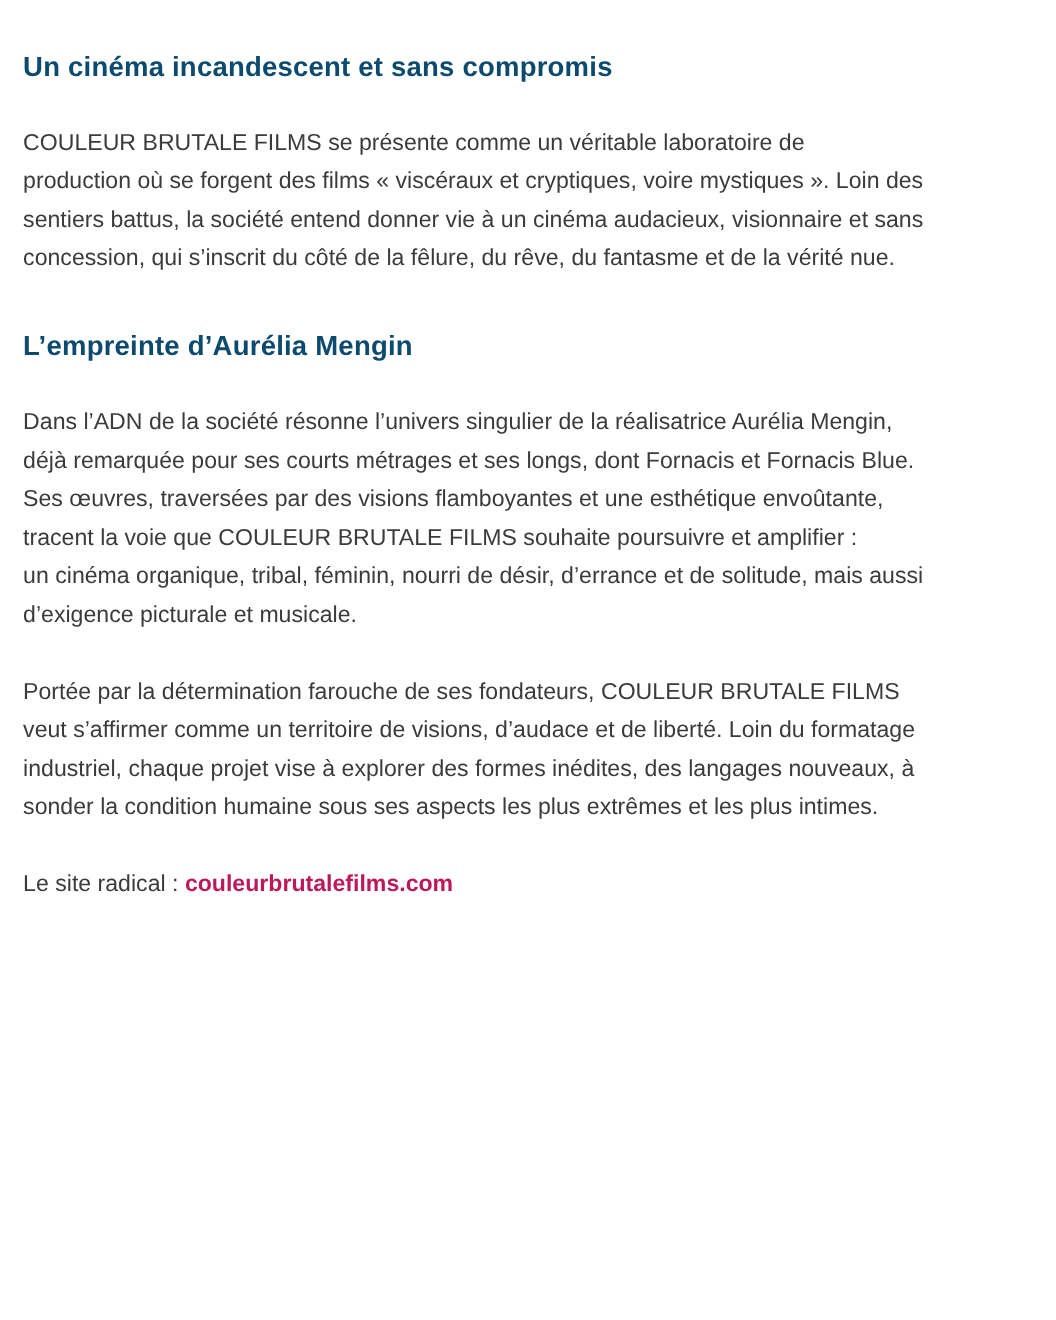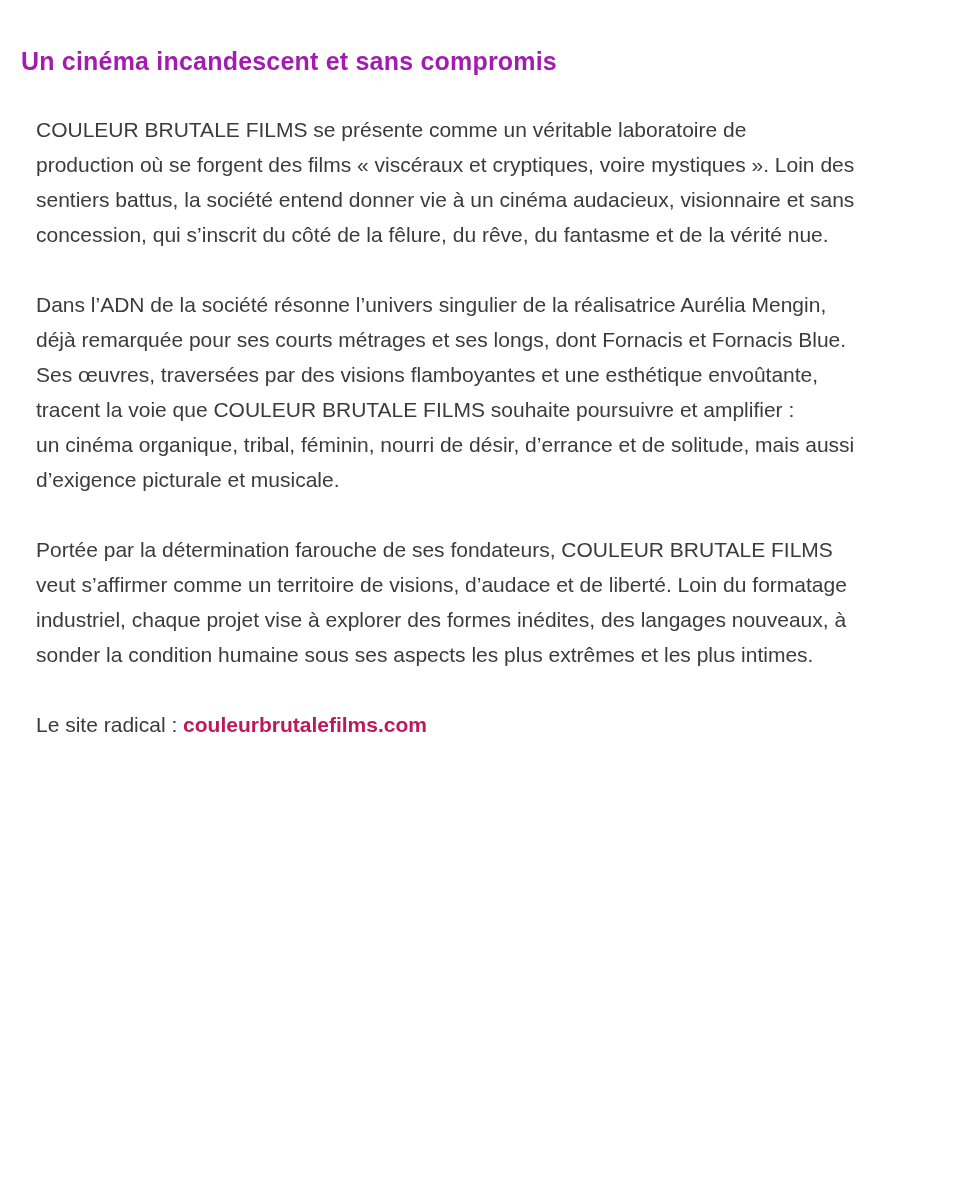--- a/index.html
+++ b/index.html
@@ -15,32 +15,32 @@
   }
   .page {
     box-sizing: border-box;
     width: 960px;
     padding: 46px 4px 60px 21px;
   }
   .article h2 {
     font-size: 25px;
     line-height: 30px;
     font-weight: 700;
-    color: #a21caf;
+    color: #0c4a6e;
     margin: 48px 0 36px 0;
     letter-spacing: 0.2px;
   }
   .article h2:first-child {
     margin-top: 0;
   }
   .article p {
     font-size: 21px;
     line-height: 35px;
     color: #3b3b3b;
-    margin: 35px 15px;
+    margin: 35px 0;
     white-space: pre-line;
   }
   .article p:last-child {
     margin-bottom: 0;
   }
   .italic {
   }
   a.site-link {
     color: #be185d;
     font-weight: 700;
@@ -55,20 +55,21 @@
   <div class="article">
 
     <h2>Un cinéma incandescent et sans compromis</h2>
 
     <p>COULEUR BRUTALE FILMS se présente comme un véritable laboratoire de
 production où se forgent des films « viscéraux et cryptiques, voire mystiques ». Loin des
 sentiers battus, la société entend donner vie à un cinéma audacieux, visionnaire et sans
 concession, qui s’inscrit du côté de la fêlure, du rêve, du fantasme et de la vérité nue.</p>
 
 
+    <h2>L’empreinte d’Aurélia Mengin</h2>
 
     <p><span>Dans l’ADN de la société résonne l’univers singulier de la réalisatrice Aurélia Mengin,
 déjà remarquée pour ses courts métrages et ses longs, dont </span><span class="italic">Fornacis</span><span> et </span><span class="italic">Fornacis Blue</span><span>.
 Ses œuvres, traversées par des visions flamboyantes et une esthétique envoûtante,
 tracent la voie que COULEUR BRUTALE FILMS souhaite poursuivre et amplifier :
 un cinéma organique, tribal, féminin, nourri de désir, d’errance et de solitude, mais aussi
 d’exigence picturale et musicale.</span></p>
 
 
     <p>Portée par la détermination farouche de ses fondateurs, COULEUR BRUTALE FILMS

